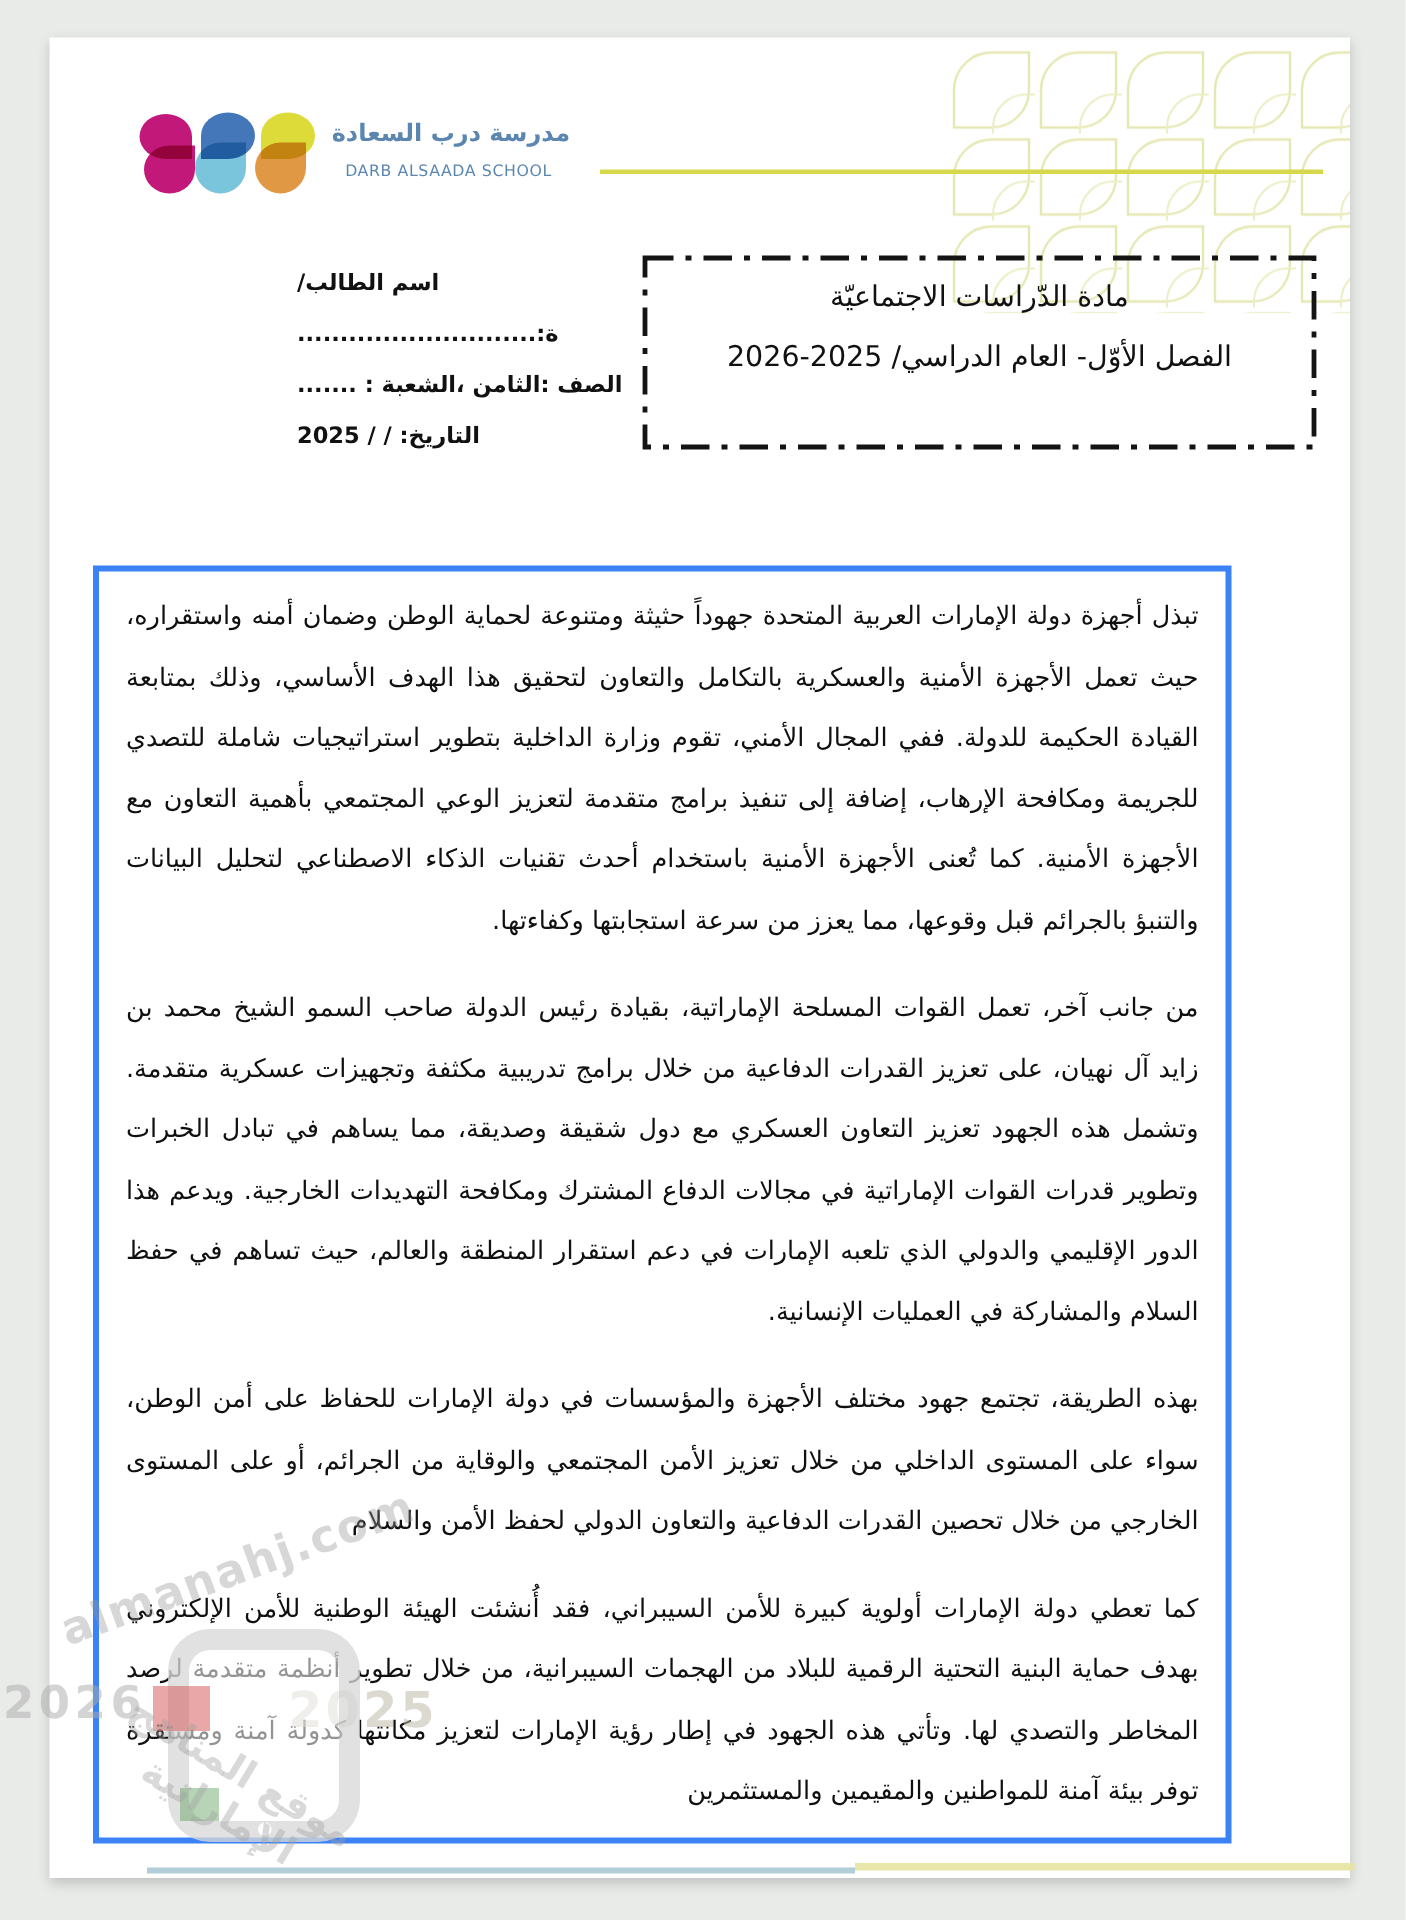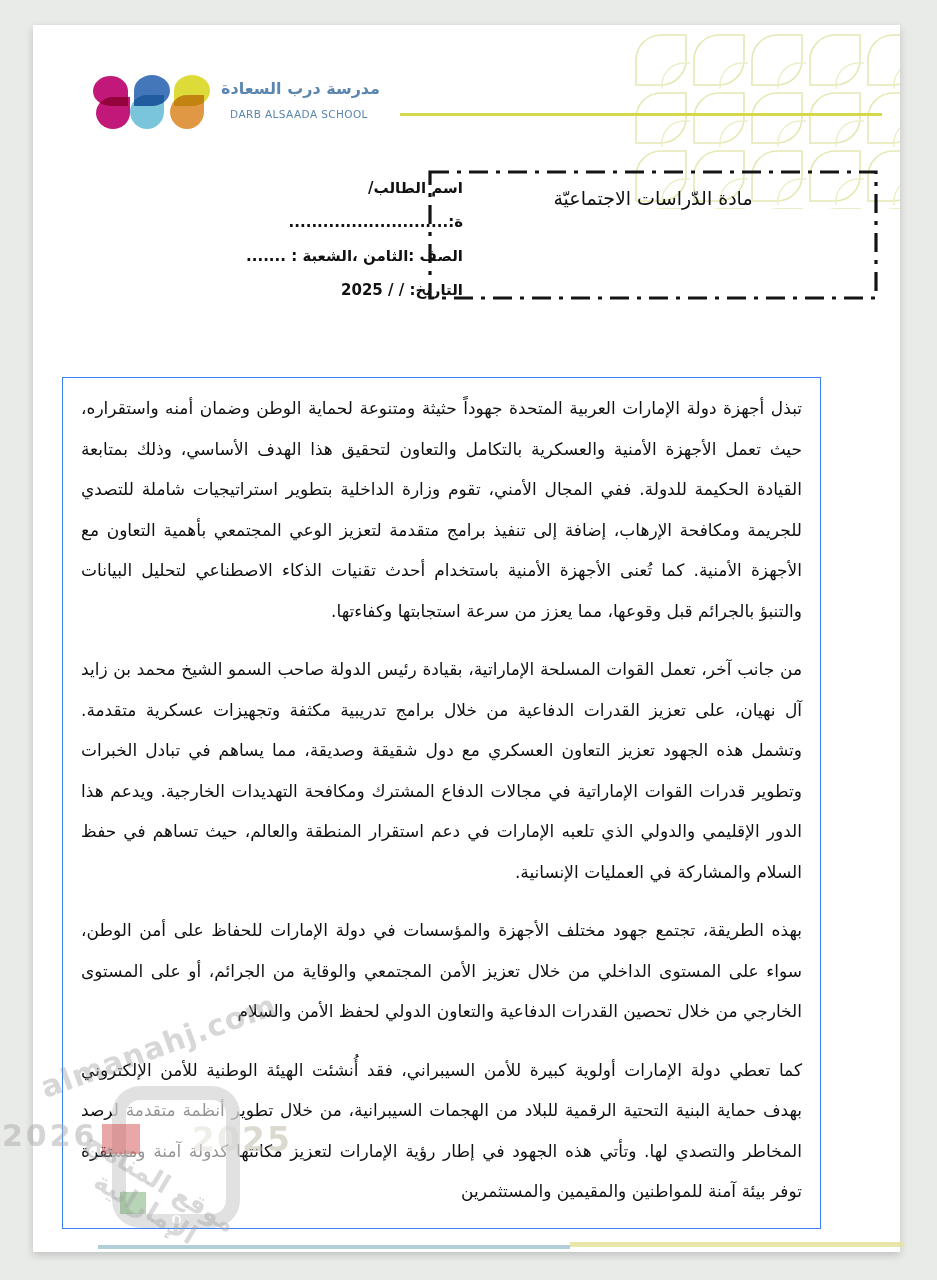--- a/index.html
+++ b/index.html
@@ -24,34 +24,34 @@
   .petal.m1 { left:0; top:1px; width:35px; height:30px; background:#c2187a; border-radius:55% 55% 0 55%; }
   .petal.m2 { left:3px; top:22px; width:34px; height:32px; background:#c2187a; border-radius:55% 0 55% 55%; }
   .petal.b1 { left:41px; top:0; width:36px; height:31px; background:#3a6fb7; border-radius:55% 55% 55% 0; opacity:.95; }
   .petal.t1 { left:37px; top:20px; width:34px; height:34px; background:#58b7d3; border-radius:55% 0 55% 55%; opacity:.8; }
   .petal.y1 { left:81px; top:0; width:36px; height:31px; background:#dcd92f; border-radius:55% 55% 55% 0; opacity:.95; }
   .petal.o1 { left:77px; top:20px; width:34px; height:34px; background:#dd8a2b; border-radius:55% 0 55% 55%; opacity:.88; }
   .logo-text { position:absolute; left:185px; top:54px; width:162px; color:#5b86b0; }
   .logo-text .ar { font-size:16px; font-weight:bold; text-align:right; direction:rtl; }
   .logo-text .en { font-size:10.5px; letter-spacing:.4px; margin-top:10px; text-align:center; white-space:nowrap; }
   
-  .fields { position:absolute; left:165px; top:146px; width:265px; direction:rtl; text-align:right;
+  .fields { position:absolute; left:165px; top:146px; width:265px; direction:rtl; text-align:left;
             font-size:15px; font-weight:bold; color:#111; line-height:34px; }
   
   .subject-box { position:absolute; left:395px; top:145px; width:450px; height:130px; }
   .subject-box svg.frame { position:absolute; inset:0; }
   .subject-content { position:absolute; inset:6px 10px; direction:rtl; text-align:center;
             font-size:19px; font-weight:normal; color:#111; line-height:40px; padding-top:2px; }
   
   .question-box { position:absolute; left:37px; top:295px; width:812px; height:47px;
             border:1px solid #4a4a4a; background:#fff; direction:rtl; }
   .question-box .q { font-size:17px; font-weight:bold; color:#000; line-height:45px; padding:0 14px; text-align:right; }
   
   .passage-box { position:absolute; left:29px; top:352px; width:759px; height:852px;
-            border:1px solid #3b82f6; background:#fff; direction:rtl;
+            border:4px solid #3b82f6; background:#fff; direction:rtl;
             padding:10px 18px 0 18px; overflow:hidden; }
   .passage-box p { font-size:17px; color:#101010; line-height:40.5px;
             text-align:justify; text-align-last:right; margin-bottom:18px; }
   
   .accent-line-teal  { position:absolute; left:65px;  top:1220px; width:472px; height:4px; background:#a4c6d2; opacity:.85; }
   .accent-line-sand  { position:absolute; left:537px; top:1217px; width:333px; height:5px; background:#e7e3a0; opacity:.9; }
   
   .wm { position:absolute; color:rgba(150,150,150,.38); font-weight:bold; pointer-events:none; }
   .wm-url   { left:36px;  top:1072px; font-size:30px; transform:rotate(-20deg); transform-origin:left top; letter-spacing:1px; }
   .wm-2026  { left:2px;   top:1118px; font-size:30px; letter-spacing:3px; color:rgba(170,170,170,.5); }
@@ -103,20 +103,21 @@
     <div>الصف :الثامن ،الشعبة : .......</div>
     <div>التاريخ:      /      / 2025</div>
   </div>
 
   <div class="subject-box">
     <svg class="frame" width="450" height="130" xmlns="http://www.w3.org/2000/svg">
       <rect x="2" y="2" width="446" height="126" fill="none" stroke="#141414" stroke-width="3.2" stroke-dasharray="19 8 4 8"></rect>
     </svg>
     <div class="subject-content">
       <div>مادة الدّراسات الاجتماعيّة</div>
+      <div>الفصل الأوّل- العام الدراسي/ 2025-2026</div>
     </div>
   </div>
 
 
   <div class="passage-box">
     <p>تبذل أجهزة دولة الإمارات العربية المتحدة جهوداً حثيثة ومتنوعة لحماية الوطن وضمان أمنه واستقراره، حيث تعمل الأجهزة الأمنية والعسكرية بالتكامل والتعاون لتحقيق هذا الهدف الأساسي، وذلك بمتابعة القيادة الحكيمة للدولة. ففي المجال الأمني، تقوم وزارة الداخلية بتطوير استراتيجيات شاملة للتصدي للجريمة ومكافحة الإرهاب، إضافة إلى تنفيذ برامج متقدمة لتعزيز الوعي المجتمعي بأهمية التعاون مع الأجهزة الأمنية. كما تُعنى الأجهزة الأمنية باستخدام أحدث تقنيات الذكاء الاصطناعي لتحليل البيانات والتنبؤ بالجرائم قبل وقوعها، مما يعزز من سرعة استجابتها وكفاءتها.</p>
     <p>من جانب آخر، تعمل القوات المسلحة الإماراتية، بقيادة رئيس الدولة صاحب السمو الشيخ محمد بن زايد آل نهيان، على تعزيز القدرات الدفاعية من خلال برامج تدريبية مكثفة وتجهيزات عسكرية متقدمة. وتشمل هذه الجهود تعزيز التعاون العسكري مع دول شقيقة وصديقة، مما يساهم في تبادل الخبرات وتطوير قدرات القوات الإماراتية في مجالات الدفاع المشترك ومكافحة التهديدات الخارجية. ويدعم هذا الدور الإقليمي والدولي الذي تلعبه الإمارات في دعم استقرار المنطقة والعالم، حيث تساهم في حفظ السلام والمشاركة في العمليات الإنسانية.</p>
     <p>بهذه الطريقة، تجتمع جهود مختلف الأجهزة والمؤسسات في دولة الإمارات للحفاظ على أمن الوطن، سواء على المستوى الداخلي من خلال تعزيز الأمن المجتمعي والوقاية من الجرائم، أو على المستوى الخارجي من خلال تحصين القدرات الدفاعية والتعاون الدولي لحفظ الأمن والسلام</p>
     <p>كما تعطي دولة الإمارات أولوية كبيرة للأمن السيبراني، فقد أُنشئت الهيئة الوطنية للأمن الإلكتروني بهدف حماية البنية التحتية الرقمية للبلاد من الهجمات السيبرانية، من خلال تطوير أنظمة متقدمة لرصد المخاطر والتصدي لها. وتأتي هذه الجهود في إطار رؤية الإمارات لتعزيز مكانتها كدولة آمنة ومستقرة توفر بيئة آمنة للمواطنين والمقيمين والمستثمرين</p>
   </div>

